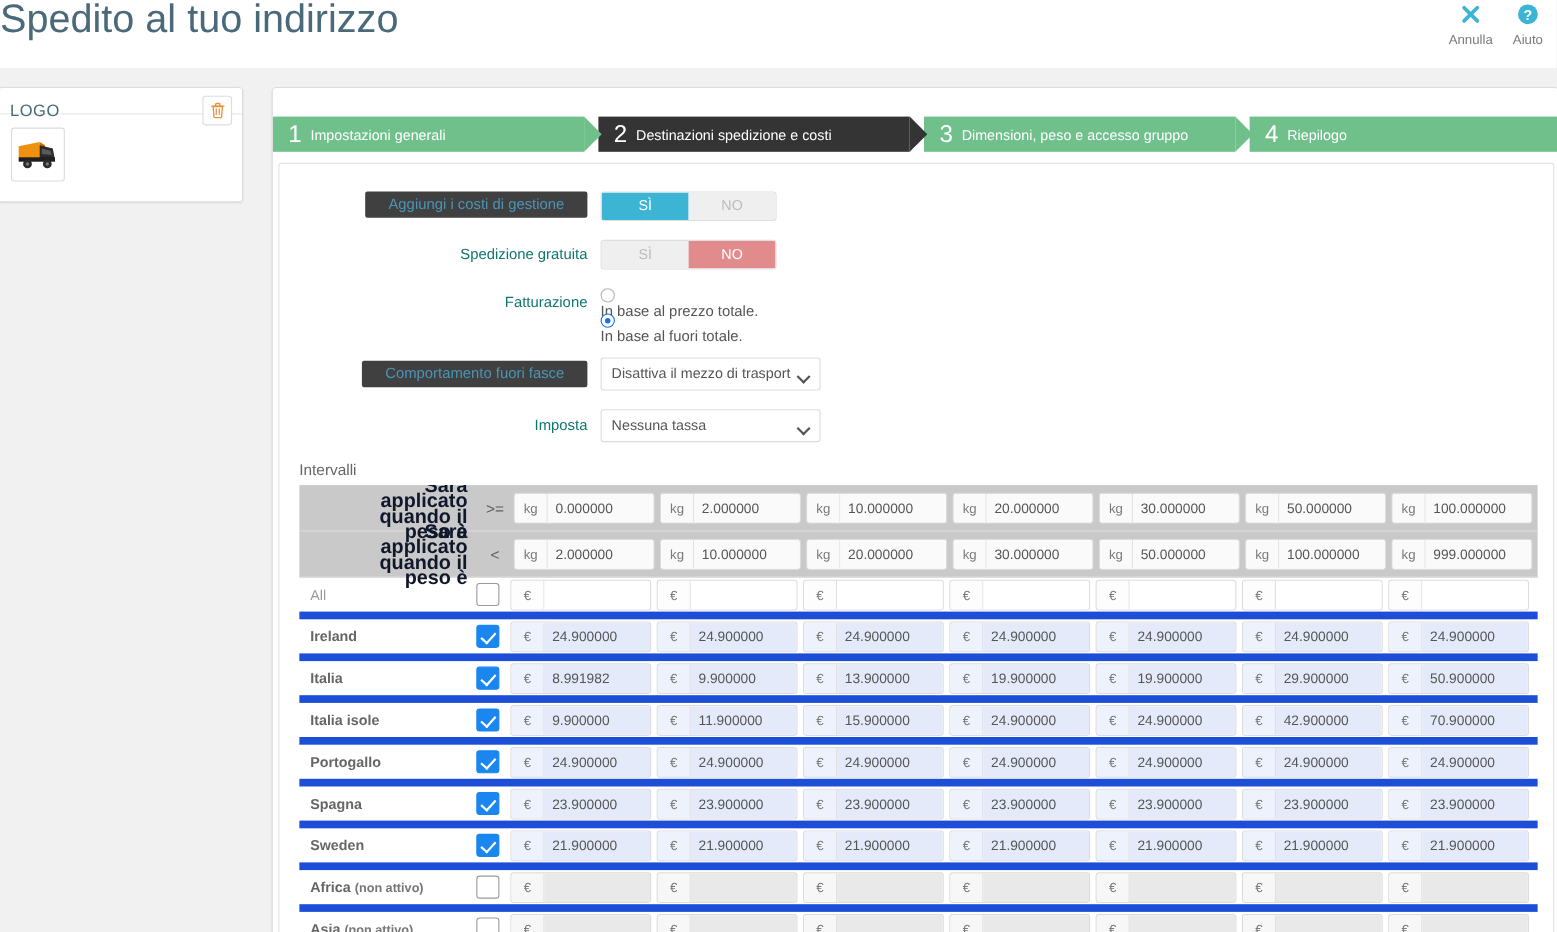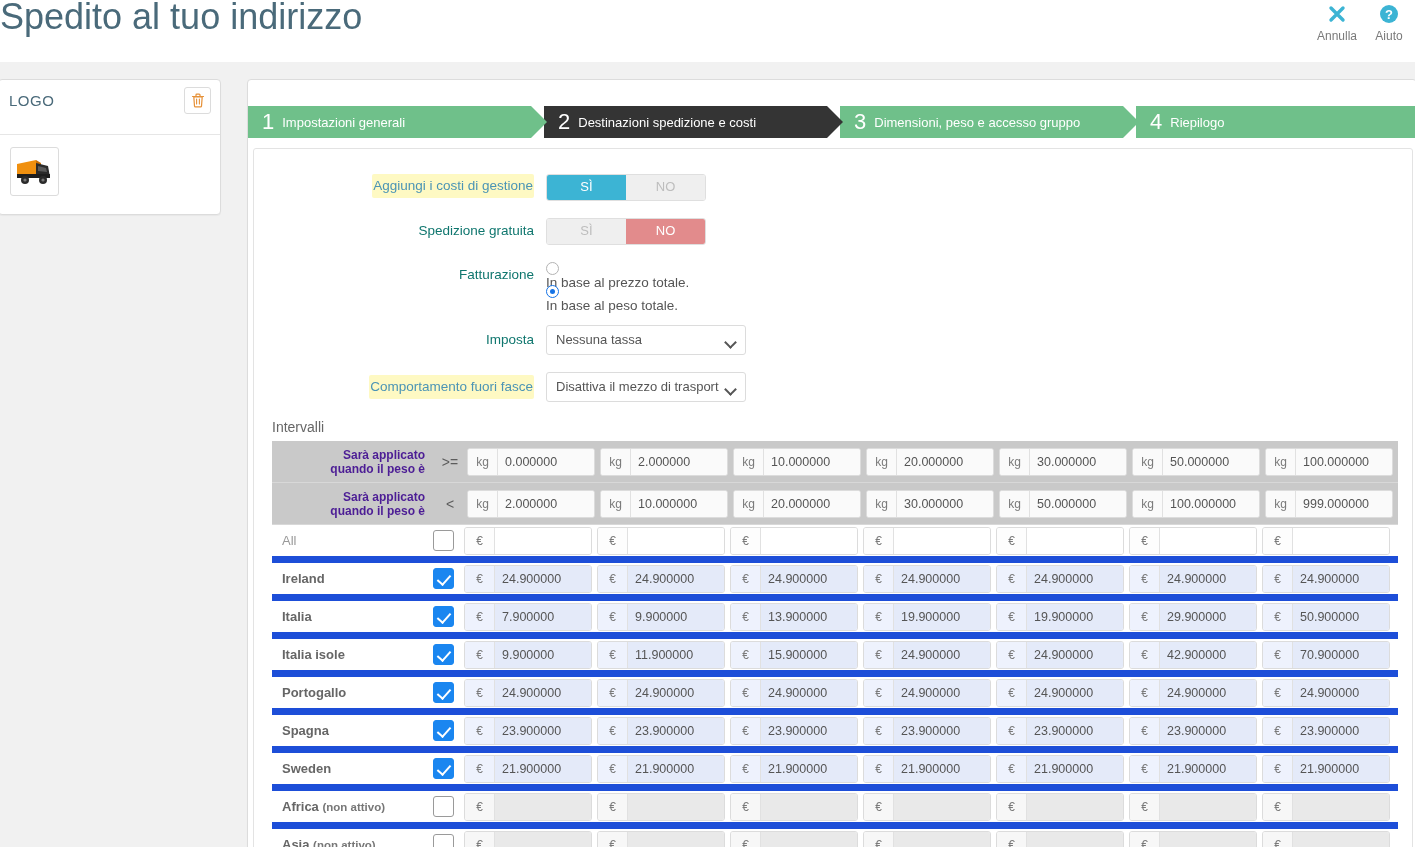--- a/index.html
+++ b/index.html
@@ -58,21 +58,21 @@
   .logo-panel {
     position: absolute;
     left: -2px; top: 79px;
     width: 223px;
     background: #fff;
     border: 1px solid #dcdcdc;
     border-radius: 4px;
     box-shadow: 0 1px 1px rgba(0,0,0,.04);
   }
   .logo-panel-head {
-    height: 55px;
+    height: 24px;
     border-bottom: 1px solid #e6e6e6;
     position: relative;
     padding: 0 10px;
   }
   .logo-panel-title {
     font-size: 15px;
     color: #4a6a7a;
     line-height: 41px;
     letter-spacing: .5px;
   }
@@ -177,27 +177,27 @@
   .form-label {
     width: 292px;
     text-align: right;
     padding-right: 12px;
     font-size: 13.5px;
     color: #0f766e;
     line-height: 26px;
   }
   .form-label.hinted {
     color: #4b94b5;
-    background: #fef9c3;
+    background: #404040;
     border-radius: 2px;
     width: auto;
     min-width: 0;
     margin-left: auto;
     margin-right: 0;
-    padding: 0 1px;
+    padding: 0 21px;
     line-height: 24px;
   }
   .label-wrap {
     width: 292px;
     display: flex;
     justify-content: flex-end;
     padding-right: 12px;
   }
   .form-field { flex: 0 0 auto; }
 
@@ -290,23 +290,23 @@
     display: flex;
     align-items: center;
     background: #c9c9c9;
     height: 42px;
     border-bottom: 1px solid #d8d8d8;
   }
   .rng-head {
     width: 150px;
     text-align: right;
     padding-right: 8px;
-    font-size: 12px;
+    font-size: 18px;
     font-weight: bold;
-    color: #4c1d95;
+    color: #0f172a;
     line-height: 14px;
     margin-left: 38px;
   }
   .rng-op {
     width: 42px;
     text-align: center;
     font-size: 14px;
     color: #5c5c5c;
   }
   .cell {
@@ -499,41 +499,41 @@
 
       <div class="form-row">
         <div class="form-label">Fatturazione</div>
         <div class="form-field">
           <label class="radio-line">
             <span class="radio"></span>
             <span class="radio-text">In base al prezzo totale.</span>
           </label>
           <label class="radio-line">
             <span class="radio checked"></span>
-            <span class="radio-text">In base al peso totale.</span>
+            <span class="radio-text">In base al fuori totale.</span>
           </label>
-        </div>
-      </div>
-
-      <div class="form-row" style="margin-top:12px;">
-        <div class="form-label" style="line-height:30px;">Imposta</div>
-        <div class="form-field">
-          <div class="select-box">Nessuna tassa</div>
         </div>
       </div>
 
       <div class="form-row" style="margin-top:16px;">
         <div class="label-wrap" style="align-items:center;">
           <span class="form-label hinted" style="margin-top:3px;">Comportamento fuori fasce</span>
         </div>
         <div class="form-field">
           <div class="select-box">Disattiva il mezzo di trasport</div>
         </div>
       </div>
 
+      <div class="form-row" style="margin-top:12px;">
+        <div class="form-label" style="line-height:30px;">Imposta</div>
+        <div class="form-field">
+          <div class="select-box">Nessuna tassa</div>
+        </div>
+      </div>
+
     </div>
 
     <div class="intervals-title">Intervalli</div>
     <div class="table-wrap">
       <div id="range-rows">
           <div class="rng-row">
             <div class="rng-head">
               <div>Sarà applicato</div>
               <div>quando il peso è</div>
             </div>
@@ -729,21 +729,21 @@
             </div>
           </div>
           <div class="data-row">
             <div class="row-name">Italia</div>
             <div class="row-check">
               <span class="cb checked"></span>
             </div>
             <div class="cell">
               <div class="ig checked">
                 <span class="unit">€</span>
-                <span class="val">7.900000</span>
+                <span class="val">8.991982</span>
               </div>
             </div>
             <div class="cell">
               <div class="ig checked">
                 <span class="unit">€</span>
                 <span class="val">9.900000</span>
               </div>
             </div>
             <div class="cell">
               <div class="ig checked">

